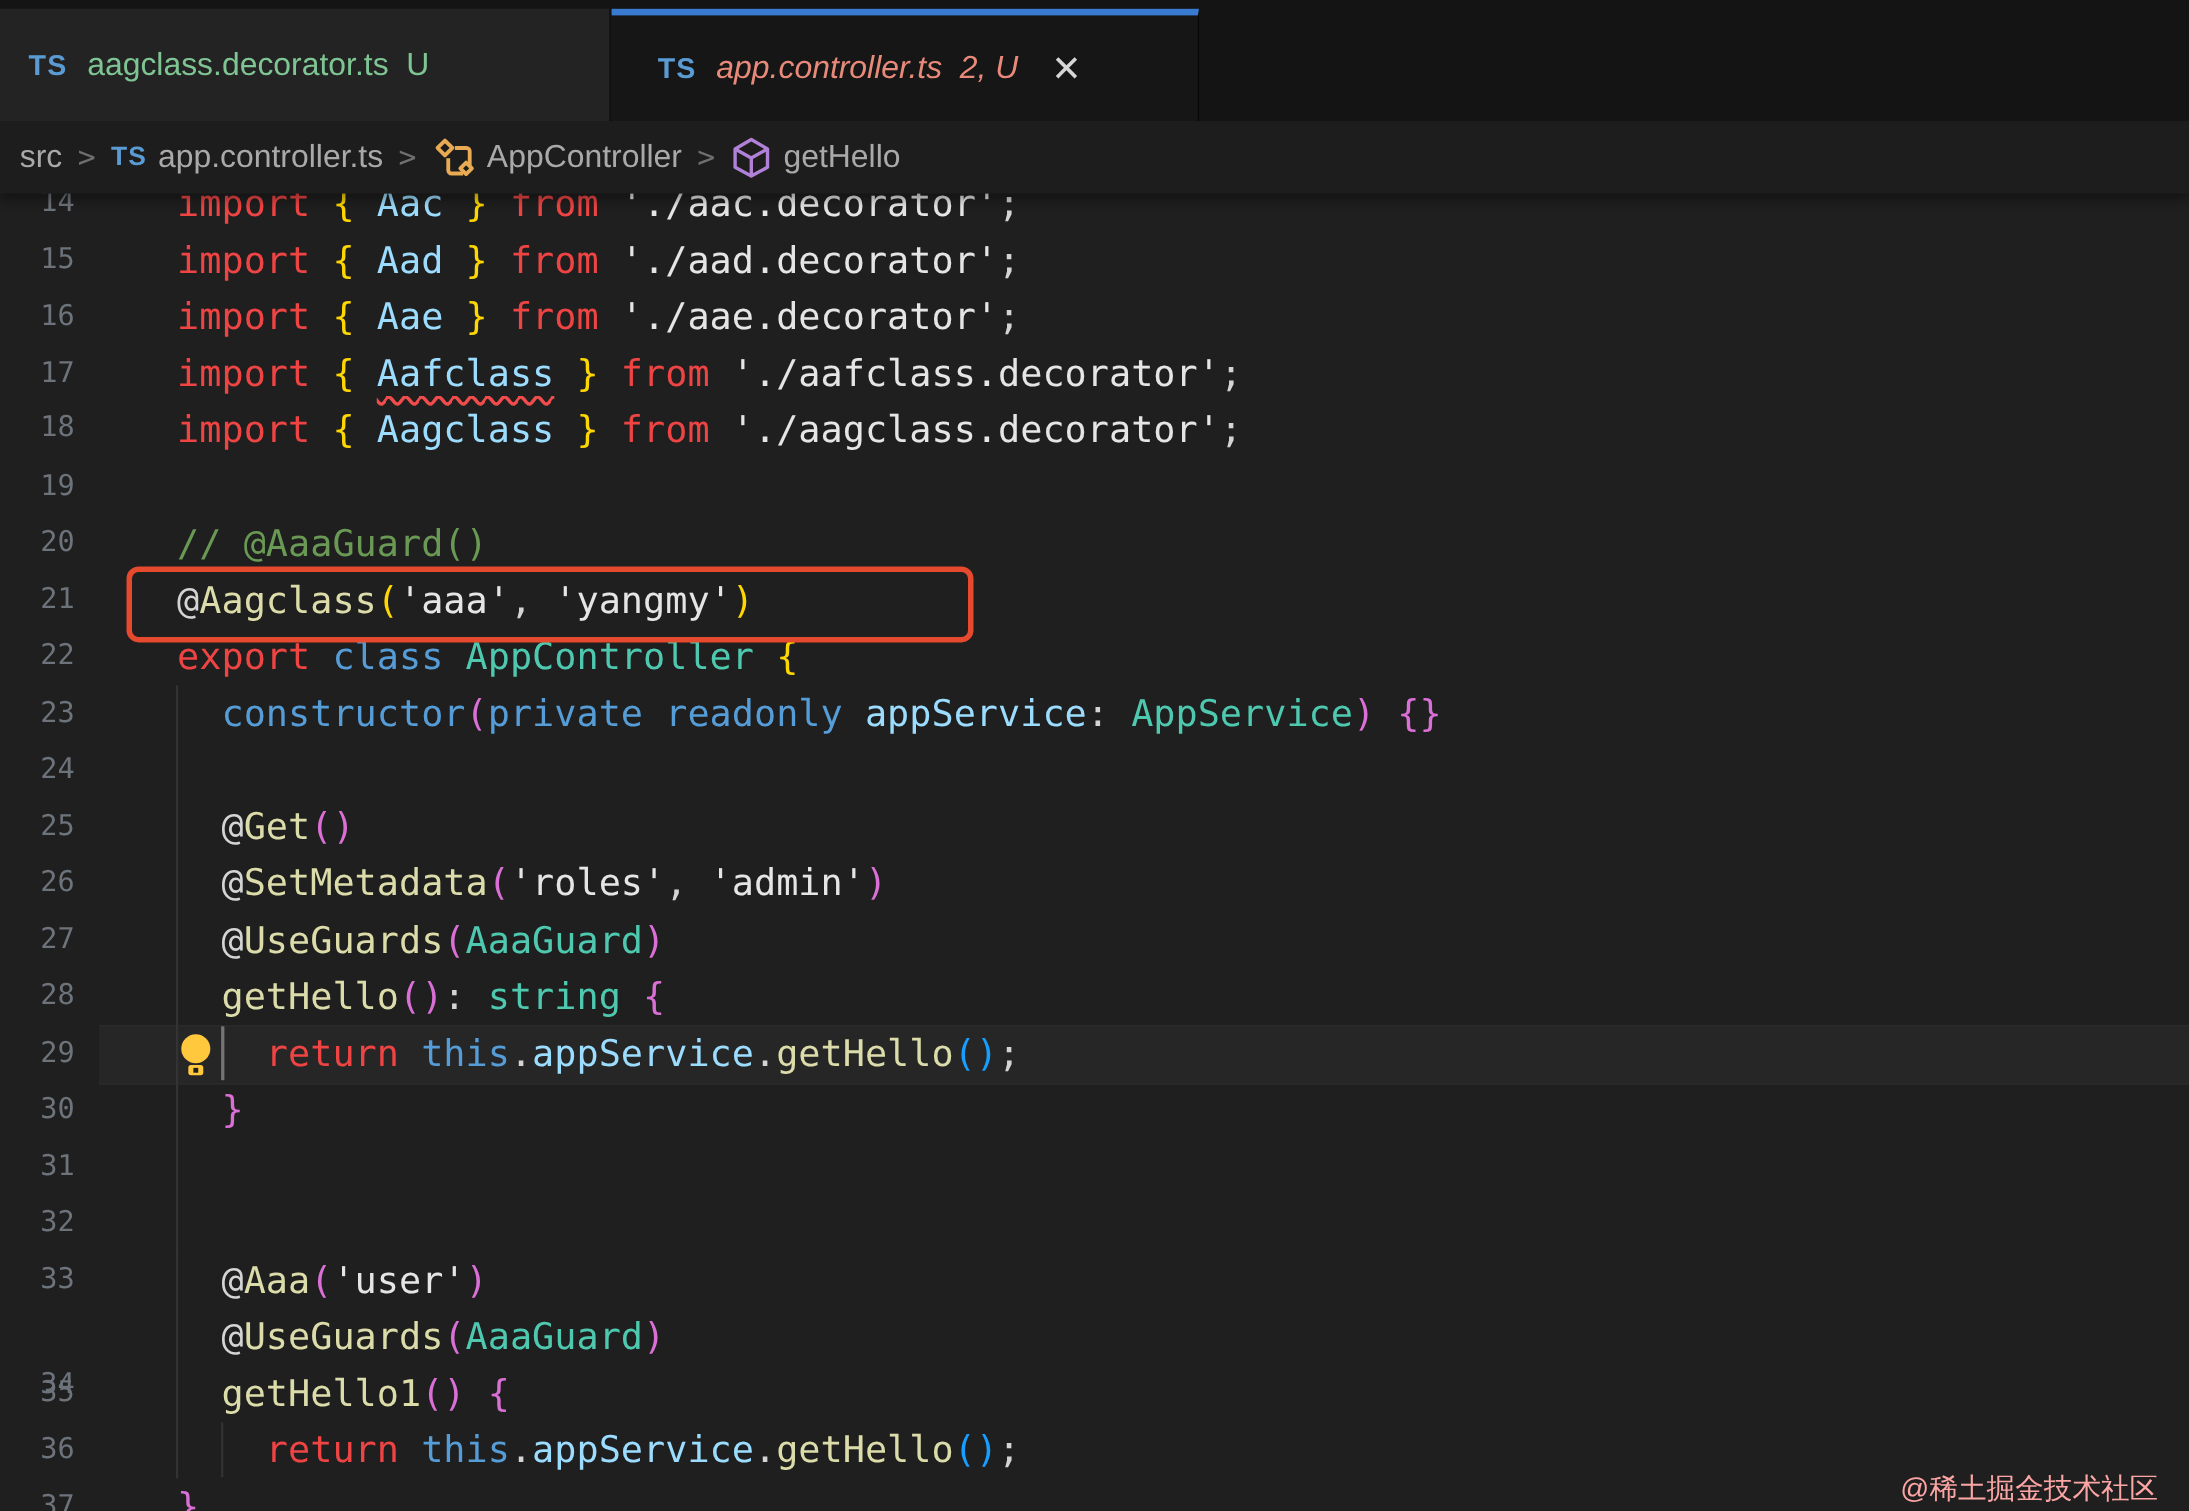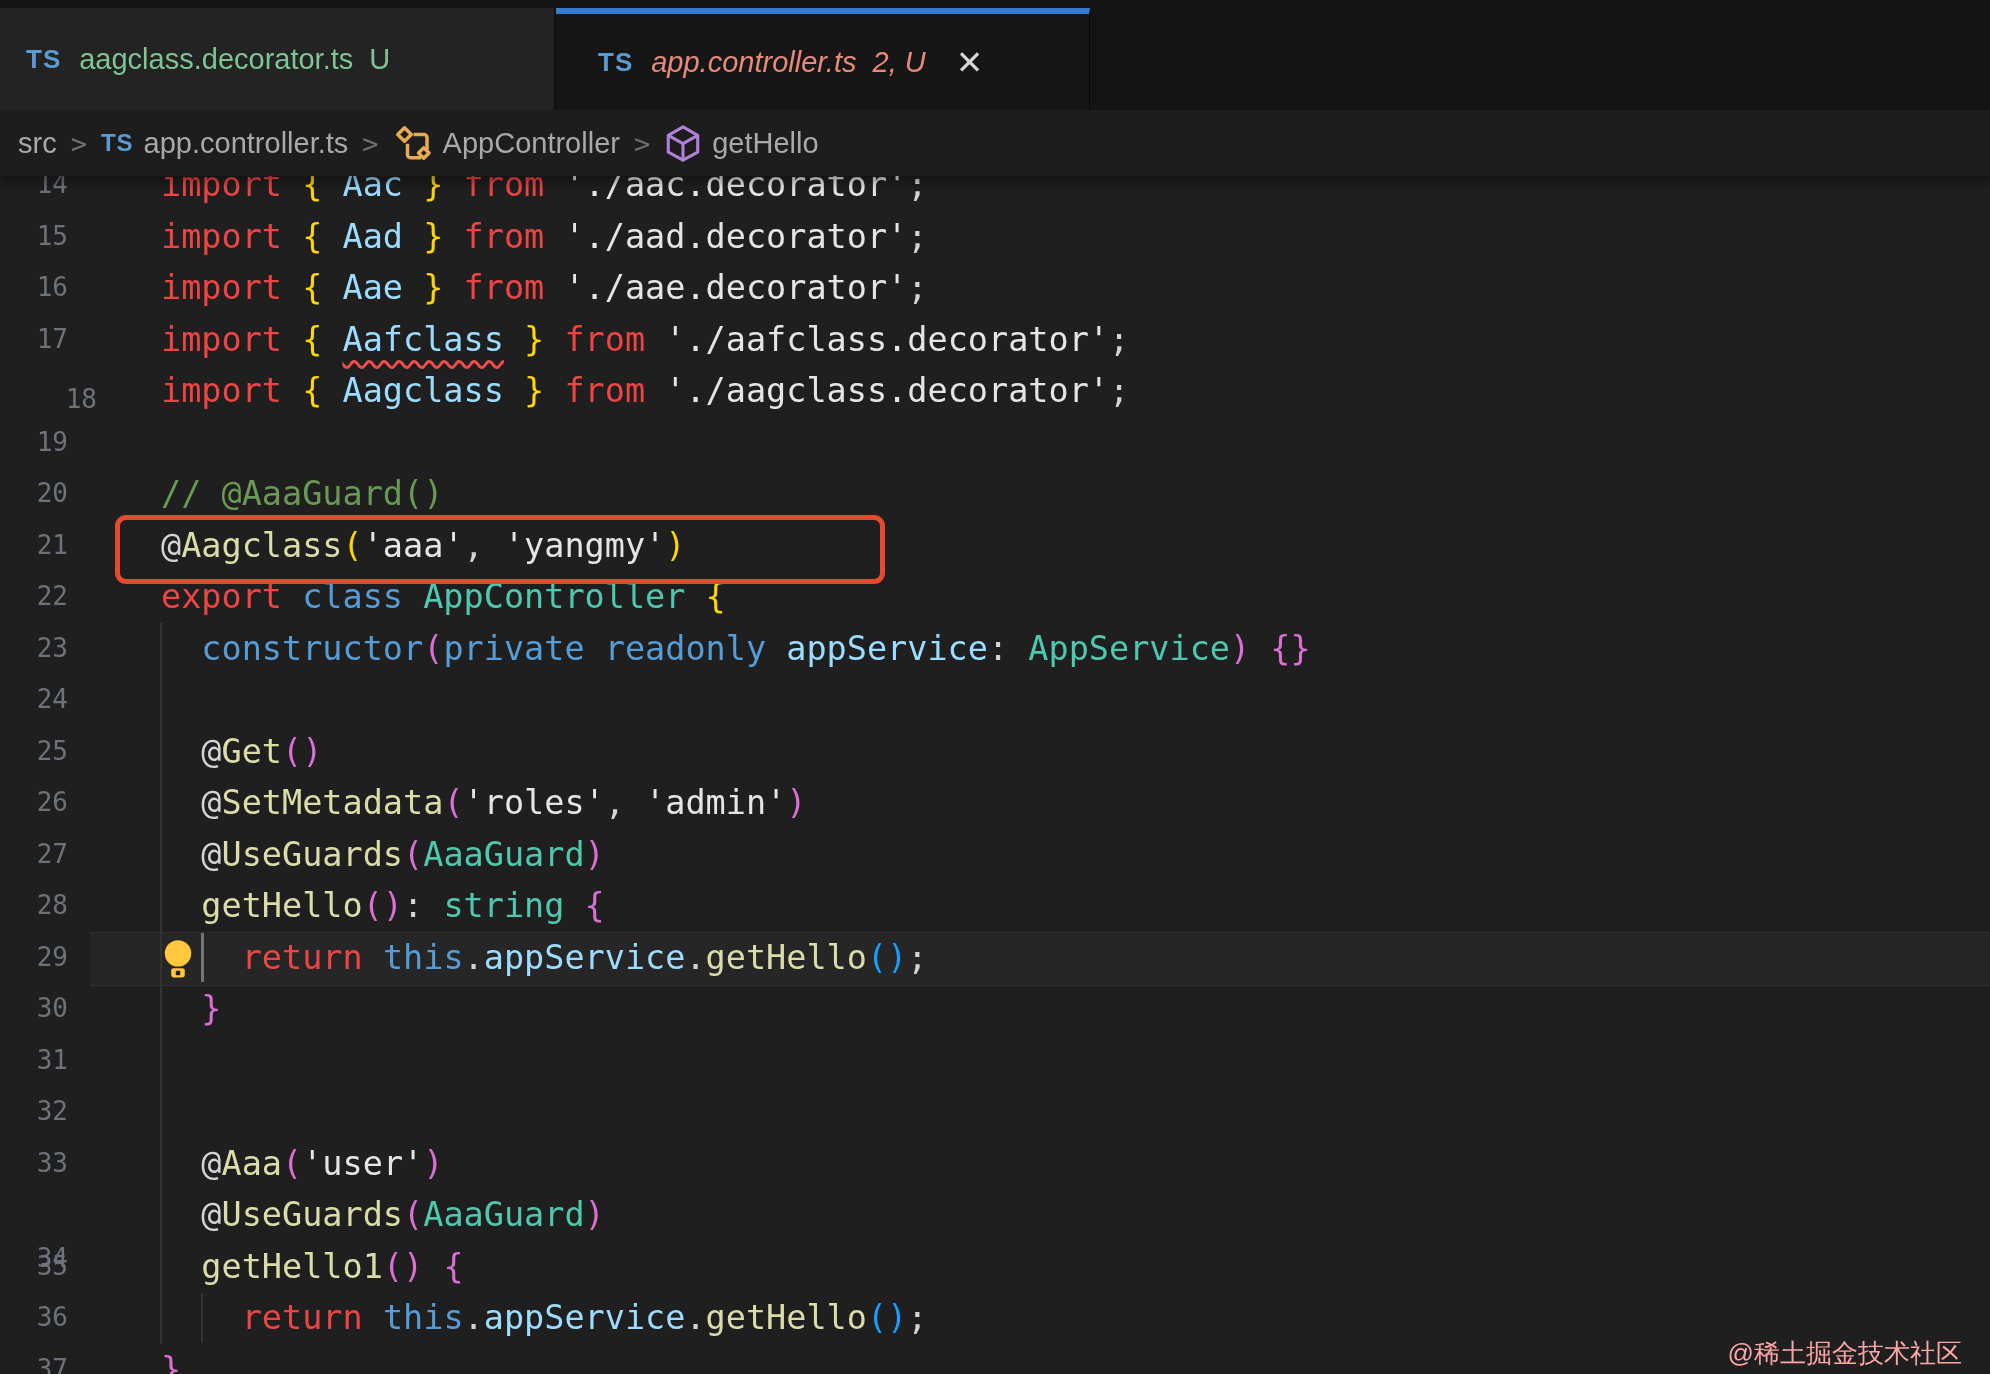--- a/index.html
+++ b/index.html
@@ -70,21 +70,21 @@
       <div class="guide-active" style="left: 201px; top: 932.75px; height: 49.5px;"></div>
       <div class="guide" style="left: 201px; top: 1293.25px; height: 49.5px;"></div>
       <div class="gutter-num" style="top: 169.25px;">14</div>
       <div class="code-line" style="top: 159.25px; height: 51.5px; line-height: 51.5px;"><span class="tk-kw">import</span><span class="tk-fg"> </span><span class="tk-b1">{</span><span class="tk-fg"> </span><span class="tk-var">Aac</span><span class="tk-fg"> </span><span class="tk-b1">}</span><span class="tk-fg"> </span><span class="tk-kw">from</span><span class="tk-fg"> </span><span class="tk-str">'./aac.decorator'</span><span class="tk-fg">;</span></div>
       <div class="gutter-num" style="top: 220.75px;">15</div>
       <div class="code-line" style="top: 210.75px; height: 51.5px; line-height: 51.5px;"><span class="tk-kw">import</span><span class="tk-fg"> </span><span class="tk-b1">{</span><span class="tk-fg"> </span><span class="tk-var">Aad</span><span class="tk-fg"> </span><span class="tk-b1">}</span><span class="tk-fg"> </span><span class="tk-kw">from</span><span class="tk-fg"> </span><span class="tk-str">'./aad.decorator'</span><span class="tk-fg">;</span></div>
       <div class="gutter-num" style="top: 272.25px;">16</div>
       <div class="code-line" style="top: 262.25px; height: 51.5px; line-height: 51.5px;"><span class="tk-kw">import</span><span class="tk-fg"> </span><span class="tk-b1">{</span><span class="tk-fg"> </span><span class="tk-var">Aae</span><span class="tk-fg"> </span><span class="tk-b1">}</span><span class="tk-fg"> </span><span class="tk-kw">from</span><span class="tk-fg"> </span><span class="tk-str">'./aae.decorator'</span><span class="tk-fg">;</span></div>
       <div class="gutter-num" style="top: 323.75px;">17</div>
       <div class="code-line" style="top: 313.75px; height: 51.5px; line-height: 51.5px;"><span class="tk-kw">import</span><span class="tk-fg"> </span><span class="tk-b1">{</span><span class="tk-fg"> </span><span class="tk-var-err">Aafclass</span><span class="tk-fg"> </span><span class="tk-b1">}</span><span class="tk-fg"> </span><span class="tk-kw">from</span><span class="tk-fg"> </span><span class="tk-str">'./aafclass.decorator'</span><span class="tk-fg">;</span></div>
-      <div class="gutter-num" style="top: 384px; padding-left: 29px;">18</div>
+      <div class="gutter-num" style="top: 373px;">18</div>
       <div class="code-line" style="top: 365.25px; height: 51.5px; line-height: 51.5px;"><span class="tk-kw">import</span><span class="tk-fg"> </span><span class="tk-b1">{</span><span class="tk-fg"> </span><span class="tk-var">Aagclass</span><span class="tk-fg"> </span><span class="tk-b1">}</span><span class="tk-fg"> </span><span class="tk-kw">from</span><span class="tk-fg"> </span><span class="tk-str">'./aagclass.decorator'</span><span class="tk-fg">;</span></div>
       <div class="gutter-num" style="top: 426.75px;">19</div>
       <div class="code-line" style="top: 416.75px; height: 51.5px; line-height: 51.5px;"></div>
       <div class="gutter-num" style="top: 478.25px;">20</div>
       <div class="code-line" style="top: 468.25px; height: 51.5px; line-height: 51.5px;"><span class="tk-com">// @AaaGuard()</span></div>
       <div class="gutter-num" style="top: 529.75px;">21</div>
       <div class="code-line" style="top: 519.75px; height: 51.5px; line-height: 51.5px;"><span class="tk-fg">@</span><span class="tk-dec">Aagclass</span><span class="tk-b1">(</span><span class="tk-str">'aaa'</span><span class="tk-fg">, </span><span class="tk-str">'yangmy'</span><span class="tk-b1">)</span></div>
       <div class="gutter-num" style="top: 581.25px;">22</div>
       <div class="code-line" style="top: 571.25px; height: 51.5px; line-height: 51.5px;"><span class="tk-kw">export</span><span class="tk-fg"> </span><span class="tk-kw2">class</span><span class="tk-fg"> </span><span class="tk-cls">AppController</span><span class="tk-fg"> </span><span class="tk-b1">{</span></div>
       <div class="gutter-num" style="top: 632.75px;">23</div>

